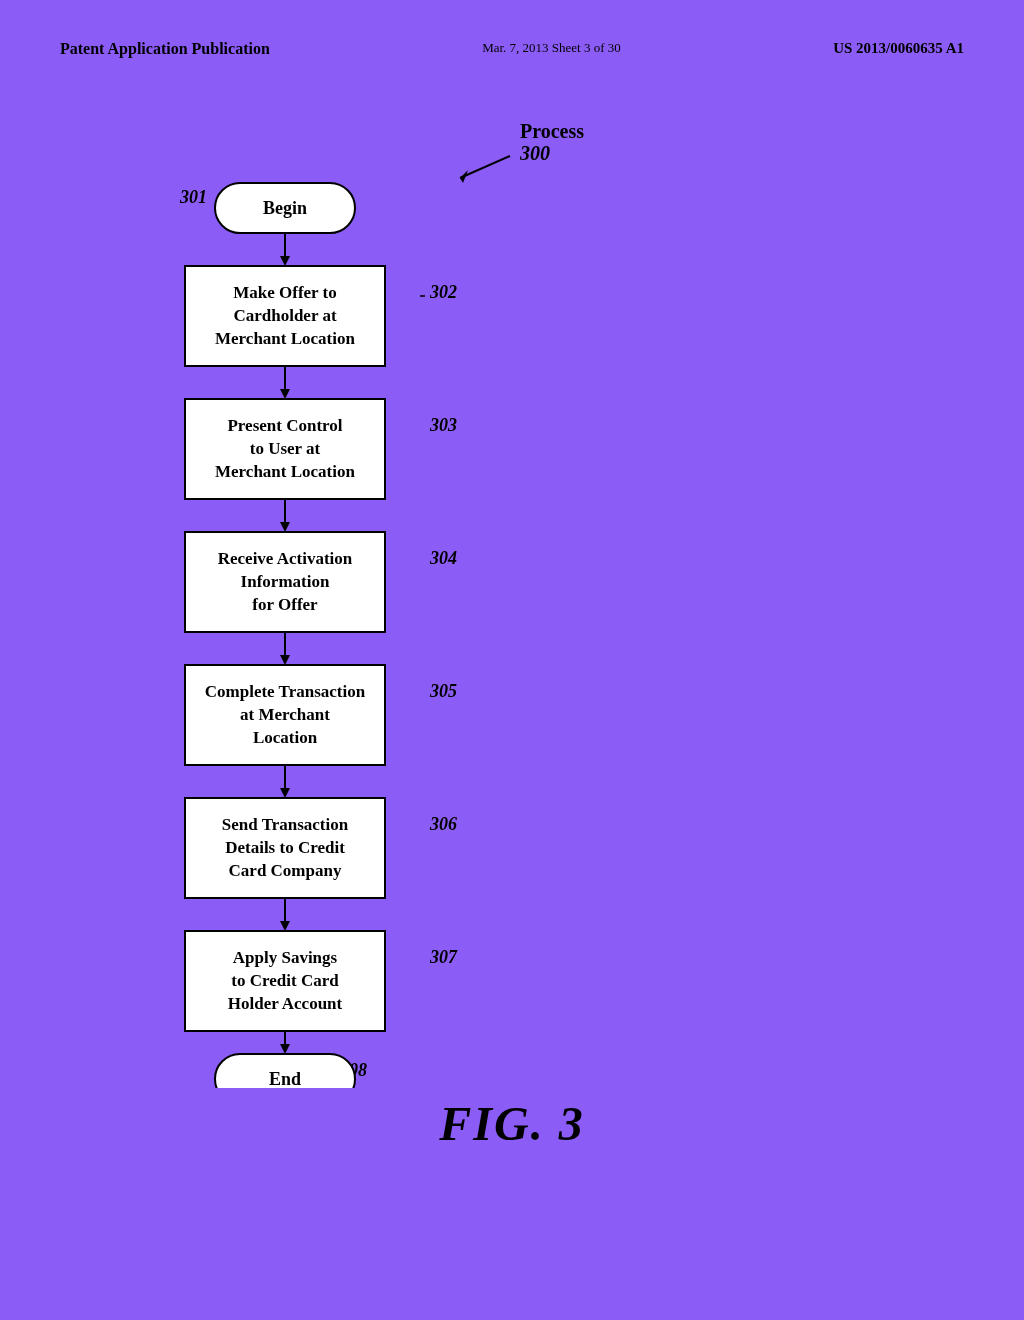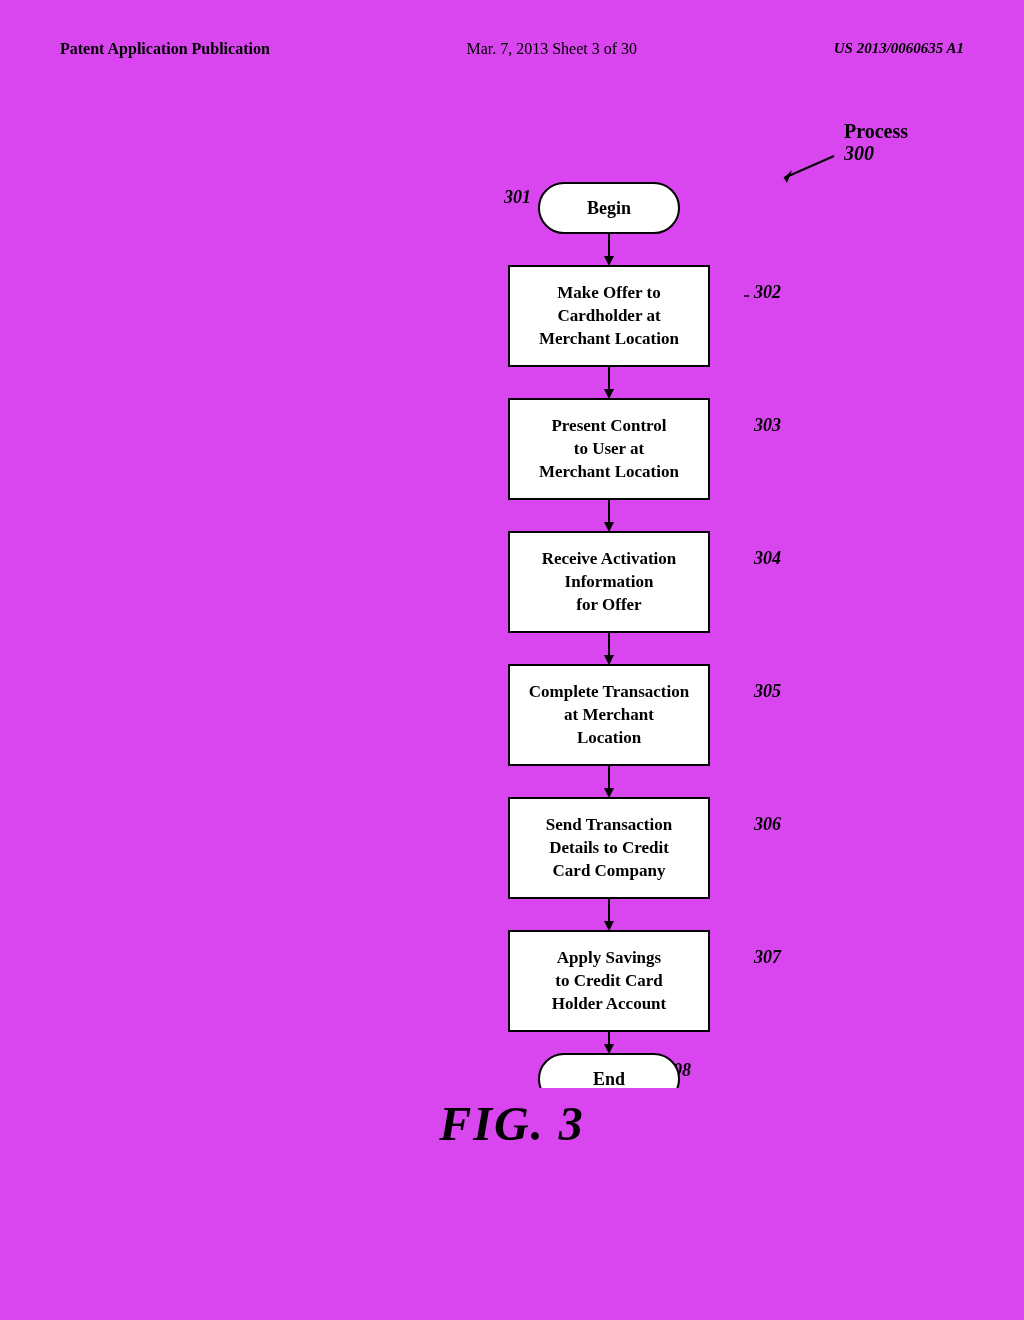--- a/index.html
+++ b/index.html
@@ -8,56 +8,55 @@
       background: #fff;
       font-family: 'Times New Roman', Times, serif;
       width: 1024px;
       min-height: 1320px;
       position: relative;
     }
 
     .page {
       width: 1024px;
       min-height: 1320px;
-      background: #d946ef;
+      background: #8b5cf6;
       position: relative;
       padding: 0;
     }
 
     
     .header {
       display: flex;
       justify-content: space-between;
       align-items: flex-start;
       padding: 40px 60px 0 60px;
       font-size: 15px;
     }
 
     .header-left {
       font-weight: bold;
       font-size: 16px;
     }
 
     .header-center {
-      font-size: 16px;
+      font-size: 13px;
       text-align: left;
     }
 
     .header-right {
       font-size: 15px;
-      font-style: italic;
       font-weight: bold;
     }
 
     
     .diagram-area {
       position: relative;
       width: 100%;
       display: flex;
-      justify-content: flex-end;
+      justify-content: flex-start;
       margin-top: 30px;
     }
 
     .diagram-svg {
       display: block;
     }
 
     
     .figure-label {
       text-align: center;

